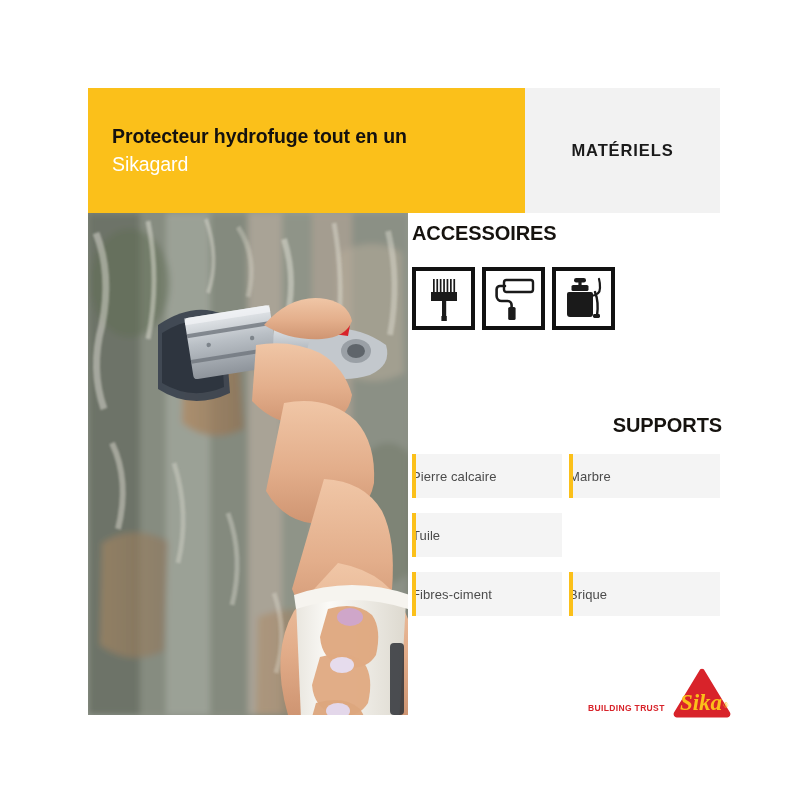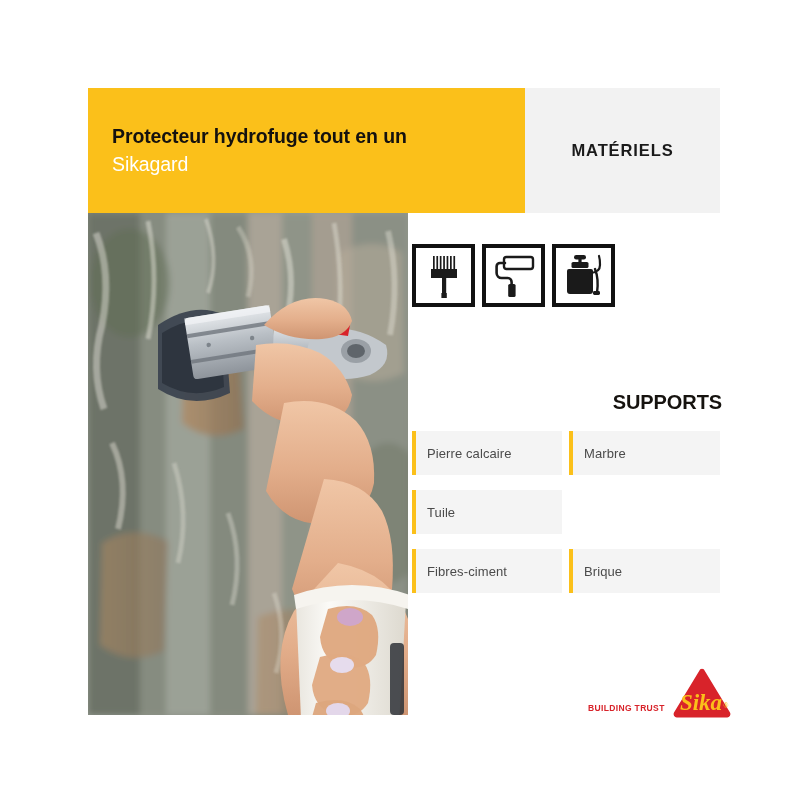--- a/index.html
+++ b/index.html
@@ -67,21 +67,20 @@
   .icon-box svg { display: block; }
 
   .supports-head { margin-top: 84px; text-align: right; }
 
   .support-table { margin-top: 17px; display: flex; flex-direction: column; gap: 15px; }
   .support-row { display: flex; gap: 7px; height: 44px; }
   .support-cell {
     position: relative;
     background: #f4f4f4;
     display: flex; align-items: center;
-    padding-left: 15px;
     font-size: 13px; color: #4b4b4b;
     letter-spacing: 0.1px;
     text-align: right;
   }
   .support-cell::before {
     content: ""; position: absolute; left: 0; top: 0;
     width: 4px; height: 100%; background: #fbc01a;
   }
   .cell-a { width: 150px; }
   .cell-b { width: 151px; }
@@ -230,20 +229,21 @@
           <ellipse cx="250" cy="498" rx="12" ry="8" fill="#e3d7ea"></ellipse>
         </g>
       </g>
 
       <rect x="302" y="430" width="14" height="72" rx="4" fill="#2f3338" opacity="0.85"></rect>
     </svg>
   </div>
 
   <div class="right-col">
 
+    <div class="section-head">ACCESSOIRES</div>
 
     <div class="icon-row">
 
       <div class="icon-box">
         <span>
           <svg width="42" height="46" viewBox="0 0 42 46" aria-hidden="true">
 
             <g fill="#1a1a1a">
               <rect x="10" y="3" width="1.7" height="13"></rect>
               <rect x="13.4" y="3" width="1.7" height="13"></rect>

